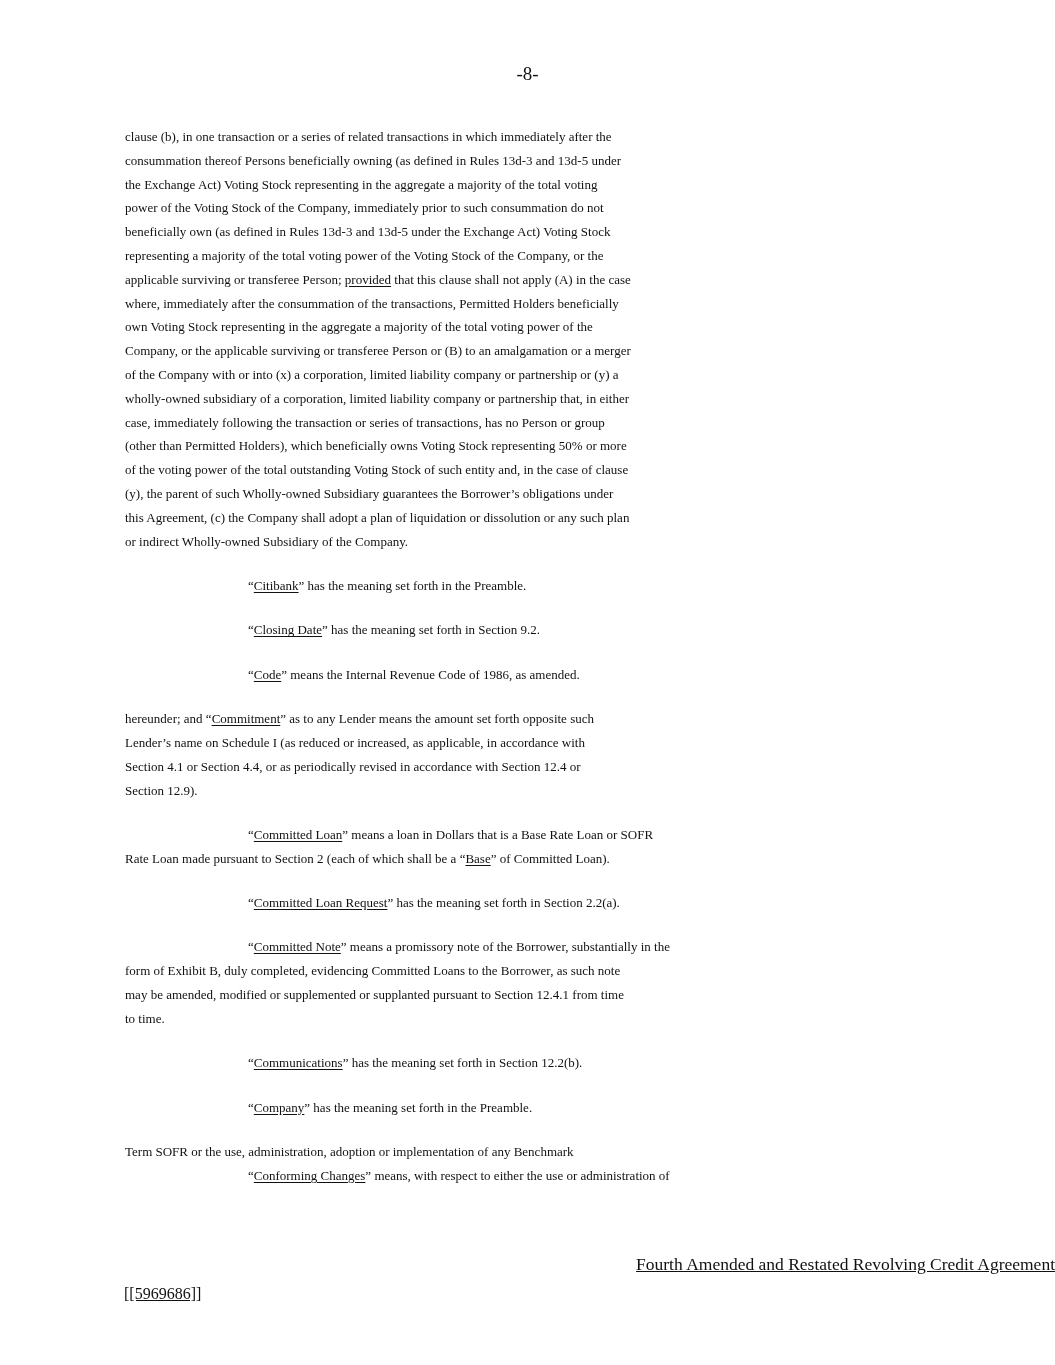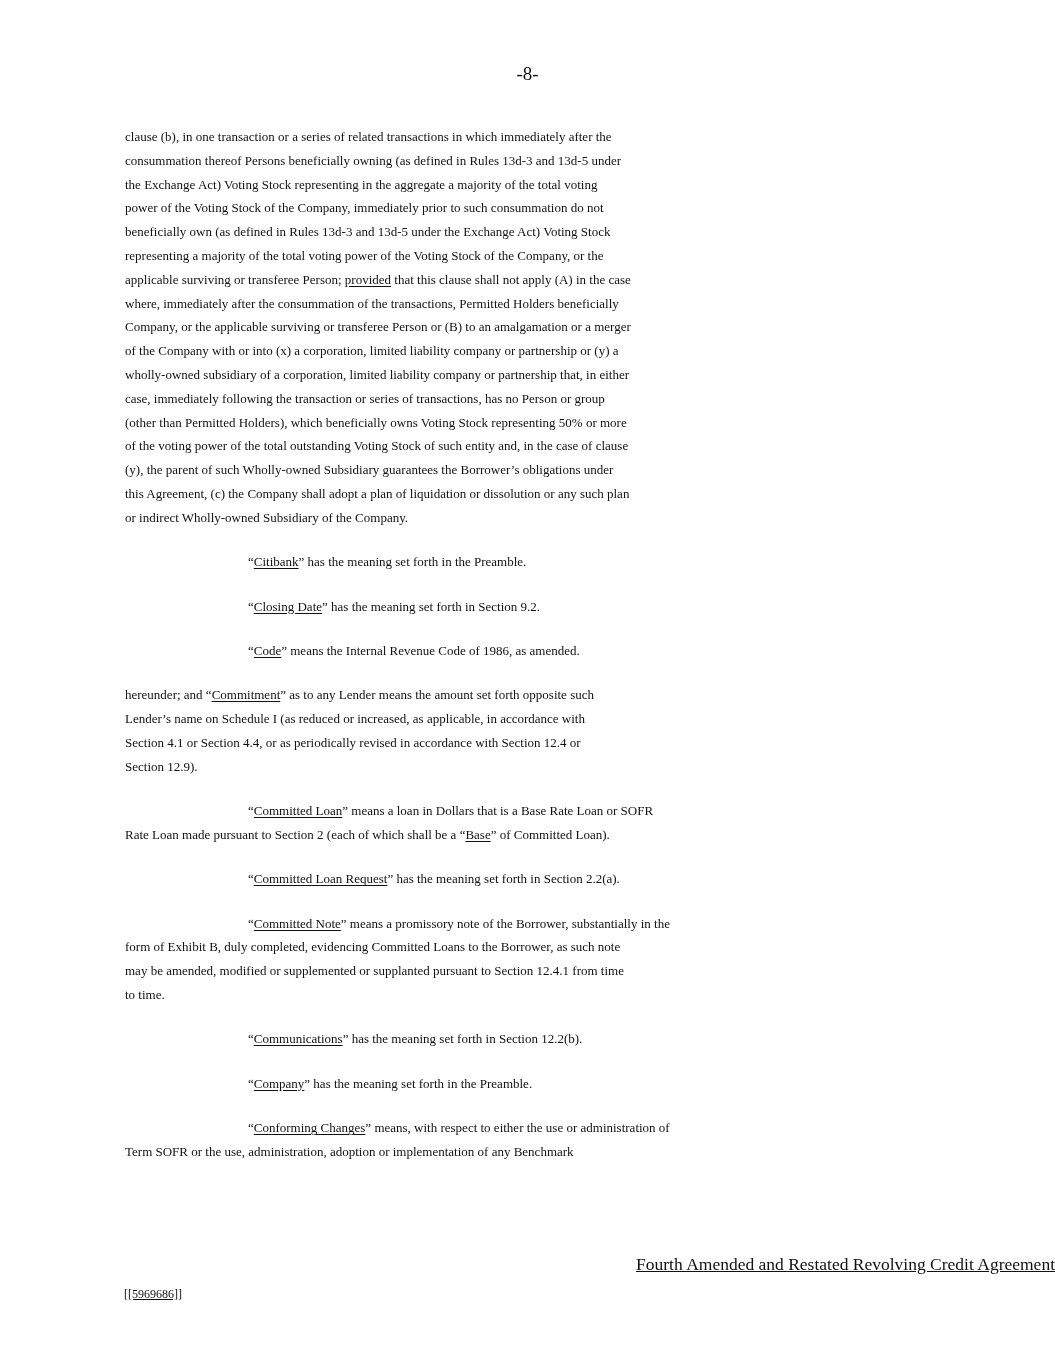--- a/index.html
+++ b/index.html
@@ -55,41 +55,42 @@
     width: 1055px;
     text-align: right;
     font-size: 17.5px;
     line-height: 22px;
     text-decoration: underline;
   }
   .doc-id {
     position: absolute;
     top: 1288px;
     left: 124px;
-    font-size: 12px;
+    font-size: 16px;
     line-height: 12px;
     text-decoration: underline;
   }
 </style>
 </head>
 <body>
 
 <div class="page-number">-8-</div>
 
 <div class="body-text">
 
   <div class="para">
     <span class="line">clause (b), in one transaction or a series of related transactions in which immediately after the</span>
     <span class="line">consummation thereof Persons beneficially owning (as defined in Rules 13d-3 and 13d-5 under</span>
     <span class="line">the Exchange Act) Voting Stock representing in the aggregate a majority of the total voting</span>
     <span class="line">power of the Voting Stock of the Company, immediately prior to such consummation do not</span>
     <span class="line">beneficially own (as defined in Rules 13d-3 and 13d-5 under the Exchange Act) Voting Stock</span>
     <span class="line">representing a majority of the total voting power of the Voting Stock of the Company, or the</span>
     <span class="line"><span>applicable surviving or transferee Person; </span><u>provided</u><span> that this clause shall not apply (A) in the case</span></span>
     <span class="line">where, immediately after the consummation of the transactions, Permitted Holders beneficially</span>
+    <span class="line">own Voting Stock representing in the aggregate a majority of the total voting power of the</span>
     <span class="line">Company, or the applicable surviving or transferee Person or (B) to an amalgamation or a merger</span>
     <span class="line">of the Company with or into (x) a corporation, limited liability company or partnership or (y) a</span>
     <span class="line">wholly-owned subsidiary of a corporation, limited liability company or partnership that, in either</span>
     <span class="line">case, immediately following the transaction or series of transactions, has no Person or group</span>
     <span class="line">(other than Permitted Holders), which beneficially owns Voting Stock representing 50% or more</span>
     <span class="line">of the voting power of the total outstanding Voting Stock of such entity and, in the case of clause</span>
     <span class="line">(y), the parent of such Wholly-owned Subsidiary guarantees the Borrower’s obligations under</span>
     <span class="line">this Agreement, (c) the Company shall adopt a plan of liquidation or dissolution or any such plan</span>
     <span class="line">or indirect Wholly-owned Subsidiary of the Company.</span>
   </div>
@@ -131,20 +132,20 @@
 
   <div class="para">
     <span class="line"><span class="indent"></span><span>“</span><u>Communications</u><span>” has the meaning set forth in Section 12.2(b).</span></span>
   </div>
 
   <div class="para">
     <span class="line"><span class="indent"></span><span>“</span><u>Company</u><span>” has the meaning set forth in the Preamble.</span></span>
   </div>
 
   <div class="para">
+    <span class="line">Term SOFR or the use, administration, adoption or implementation of any Benchmark</span>
     <span class="line"><span class="indent"></span><span>“</span><u>Conforming Changes</u><span>” means, with respect to either the use or administration of</span></span>
-    <span class="line">Term SOFR or the use, administration, adoption or implementation of any Benchmark</span>
   </div>
 
 </div>
 
 <div class="footer-title">Fourth Amended and Restated Revolving Credit Agreement</div>
 <div class="doc-id">[[5969686]]</div>
 
 </body></html>

